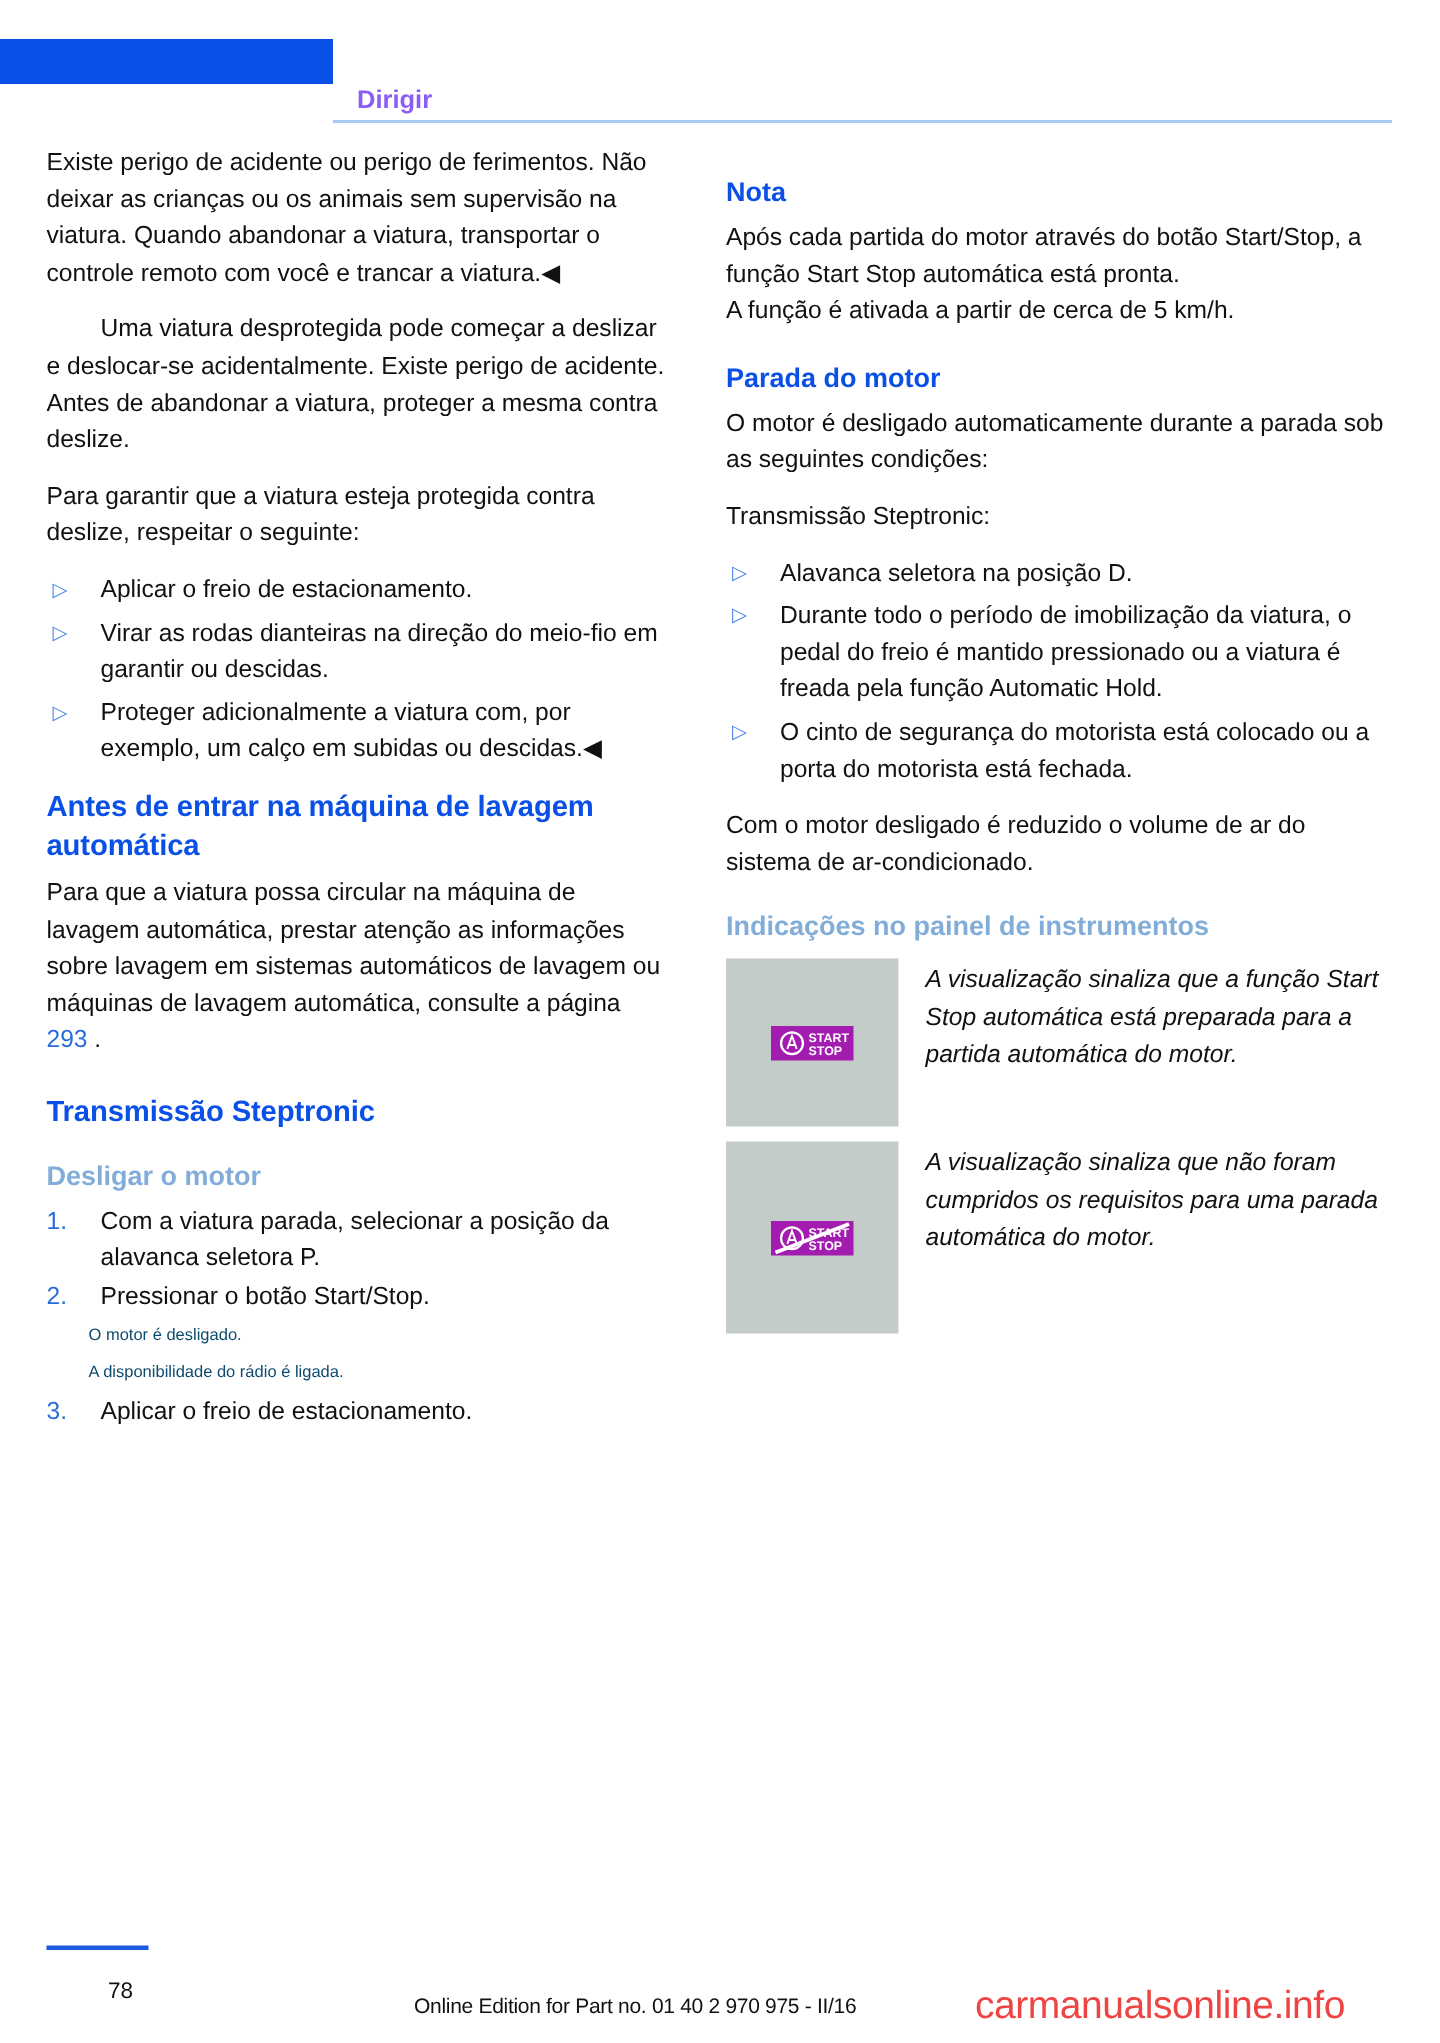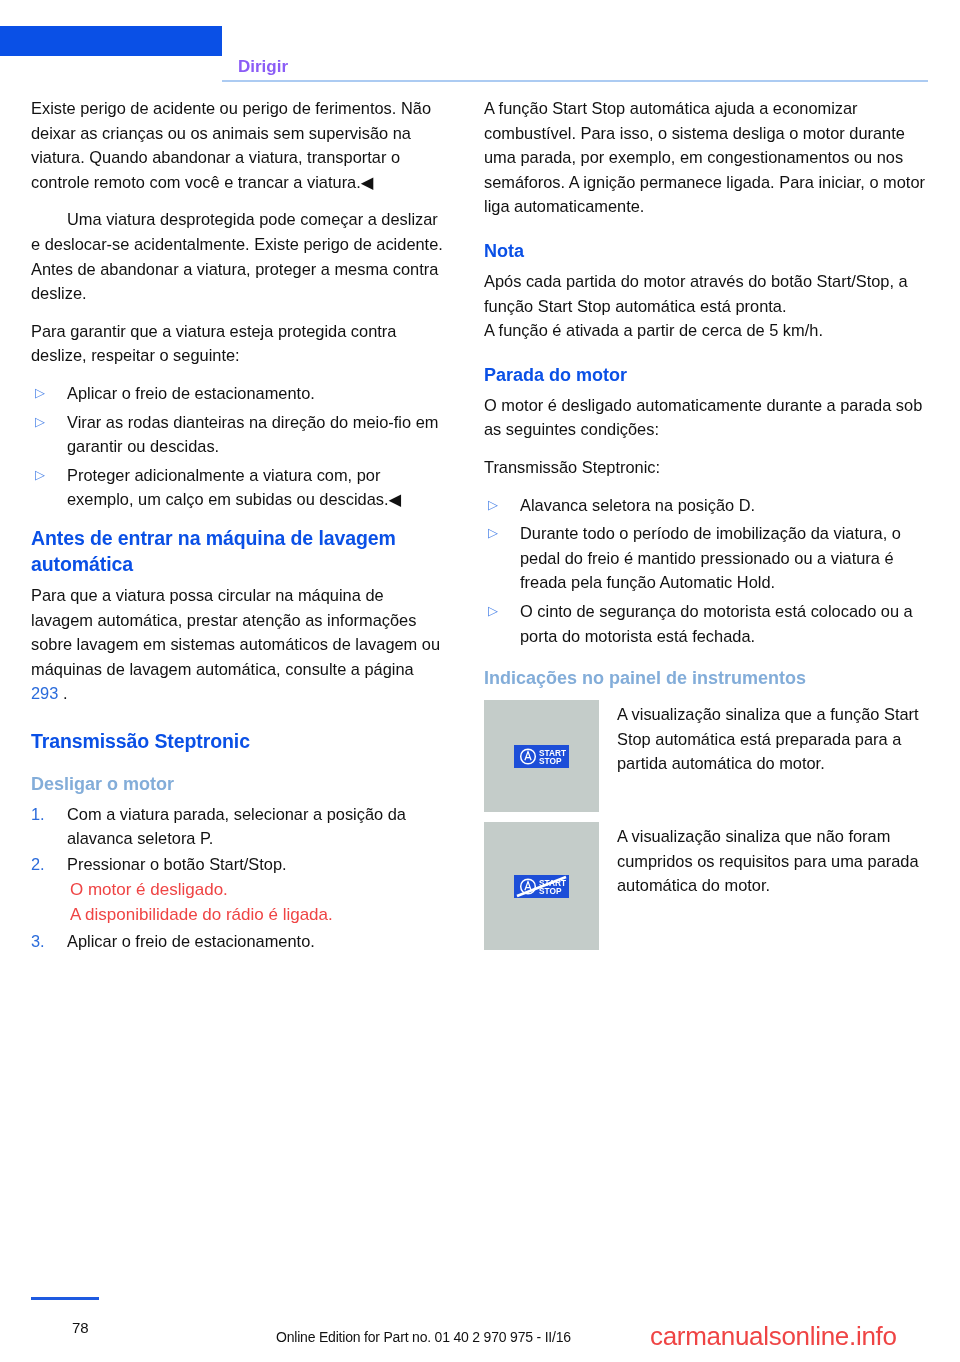--- a/index.html
+++ b/index.html
@@ -180,24 +180,24 @@
     margin-bottom: 1px;
   }
   ol.steps li .num {
     flex: 0 0 36px;
     color: #2a6bdb;
     font-size: 16.4px;
     line-height: 24.6px;
   }
   ol.steps li .txt { flex: 1 1 auto; }
   .sub-note {
-    font-size: 17px;
-    line-height: 24.6px;
-    color: #ef4444;
-    margin-left: 39px;
+    font-size: 11px;
+    line-height: 24.6px;
+    color: #0c4a6e;
+    margin-left: 28px;
     margin-bottom: 1px;
   }
 
   
   .illus-row {
     display: flex;
     align-items: flex-start;
     margin-top: 10px;
   }
   .illus-img {
@@ -210,26 +210,27 @@
     align-items: center;
     justify-content: center;
   }
   .illus-img.tall { height: 128px; }
   .illus-caption {
     flex: 1 1 auto;
     font-size: 16.4px;
     line-height: 24.6px;
     color: #111111;
     padding-top: 2px;
+    font-style: italic;
   }
 
   .ss-badge {
     width: 55px;
     height: 23px;
-    background: #1d4ed8;
+    background: #a21caf;
     display: flex;
     align-items: center;
     justify-content: center;
     position: relative;
   }
   .ss-badge svg { display: block; }
 
   
   .footer-rule {
     position: absolute;
@@ -324,21 +325,20 @@
         <span class="num">3.</span>
         <span class="txt">Aplicar o freio de estacionamento.</span>
       </li>
     </ol>
 
   </div>
 
   <div class="col col-right">
 
 
-    <p class="body">A função Start Stop automática ajuda a economizar combustível. Para isso, o sistema desliga o motor durante uma parada, por exemplo, em congestionamentos ou nos semáforos. A ignição permanece ligada. Para iniciar, o motor liga automaticamente.</p>
 
     <h2 class="head-blue spaced">Nota</h2>
     <p class="body tight">Após cada partida do motor através do botão Start/Stop, a função Start Stop automática está pronta.</p>
     <p class="body">A função é ativada a partir de cerca de 5 km/h.</p>
 
     <h2 class="head-blue spaced">Parada do motor</h2>
     <p class="body">O motor é desligado automaticamente durante a parada sob as seguintes condições:</p>
     <p class="body">Transmissão Steptronic:</p>
 
     <ul class="bullets">
@@ -349,20 +349,21 @@
       <li>
         <span class="marker">▷</span>
         <span class="txt">Durante todo o período de imobilização da viatura, o pedal do freio é mantido pressionado ou a viatura é freada pela função Automatic Hold.</span>
       </li>
       <li>
         <span class="marker">▷</span>
         <span class="txt">O cinto de segurança do motorista está colocado ou a porta do motorista está fechada.</span>
       </li>
     </ul>
 
+    <p class="body">Com o motor desligado é reduzido o volume de ar do sistema de ar-condicionado.</p>
 
     <h3 class="head-lightblue spaced">Indicações no painel de instrumentos</h3>
 
     <div class="illus-row">
       <div class="illus-img">
         <div class="ss-badge">
           <svg width="55" height="23" viewBox="0 0 55 23">
             <circle cx="14" cy="11.5" r="7.3" fill="none" stroke="#ffffff" stroke-width="1.5"></circle>
             <path d="M10.9 15.2 L14 6.6 L17.1 15.2 M12.1 12.6 H15.9" fill="none" stroke="#ffffff" stroke-width="1.3"></path>
             <text x="25" y="10.6" fill="#ffffff" font-family="'Liberation Sans',sans-serif" font-size="8.3" font-weight="bold">START</text>

